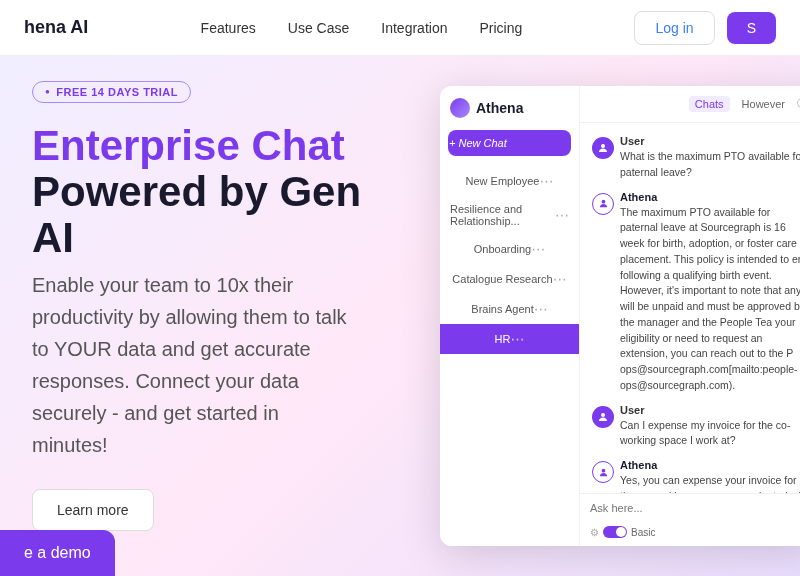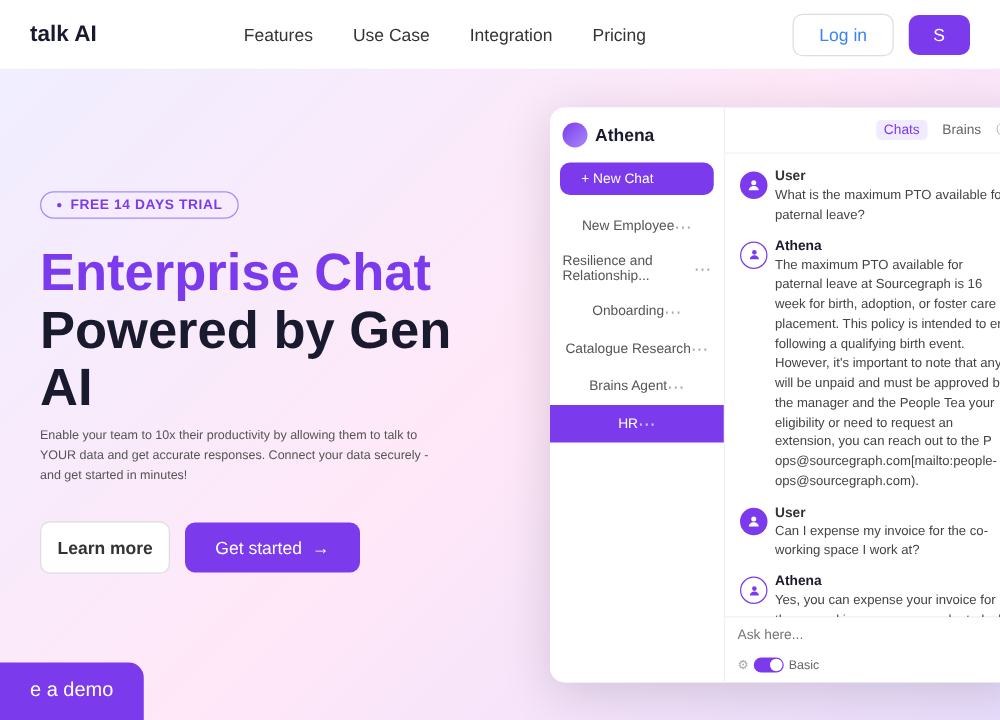--- a/index.html
+++ b/index.html
@@ -20,35 +20,35 @@
 
     
     .main { display: flex; height: 520px; background: linear-gradient(135deg, #f0eeff 0%, #ffe8f8 50%, #c084fc33 100%); }
 
     
     .left-panel { flex: 0 0 420px; padding: 40px 32px; display: flex; flex-direction: column; justify-content: center; position: relative; }
     .trial-badge { display: inline-flex; align-items: center; gap: 6px; padding: 4px 12px; border: 1px solid #a78bfa; border-radius: 20px; font-size: 11px; color: #7c3aed; font-weight: 600; letter-spacing: 0.5px; width: fit-content; margin-bottom: 20px; }
     .trial-badge::before { content: '●'; font-size: 8px; color: #7c3aed; }
     .headline { font-size: 42px; font-weight: 800; line-height: 1.1; color: #1a1a2e; margin-bottom: 8px; }
     .headline .highlight { color: #7c3aed; }
-    .subtitle { font-size: 10px; color: #555; line-height: 1.6; margin-bottom: 28px; max-width: 320px; }
+    .subtitle { font-size: 20px; color: #555; line-height: 1.6; margin-bottom: 28px; max-width: 320px; }
     .cta-buttons { display: flex; gap: 12px; align-items: center; margin-bottom: 20px; }
-    .btn-learn { padding: 12px 13px; border-radius: 8px; background: white; border: 1px solid #ddd; font-size: 14px; font-weight: 700; cursor: pointer; color: #333; }
+    .btn-learn { padding: 12px 24px; border-radius: 8px; background: white; border: 1px solid #ddd; font-size: 14px; font-weight: 400; cursor: pointer; color: #333; }
     .btn-get-started { padding: 12px 24px; border-radius: 8px; background: #7c3aed; color: white; font-size: 14px; font-weight: 500; cursor: pointer; border: none; display: flex; align-items: center; gap: 8px; }
     .demo-btn { position: absolute; bottom: 0; left: 0; padding: 14px 24px; background: #7c3aed; color: white; font-size: 16px; font-weight: 500; border: none; cursor: pointer; border-radius: 0 12px 0 0; }
 
     
     .right-panel { flex: 1; display: flex; align-items: flex-start; justify-content: center; padding: 30px 20px 0; }
     .chat-window { background: white; border-radius: 12px; box-shadow: 0 8px 40px rgba(0,0,0,0.15); width: 380px; height: 460px; overflow: hidden; display: flex; }
 
     
     .chat-sidebar { width: 140px; background: white; border-right: 1px solid #f0f0f0; display: flex; flex-direction: column; padding: 12px 0; }
     .chat-logo { display: flex; align-items: center; gap: 6px; padding: 0 10px 12px; font-weight: 700; font-size: 14px; color: #1a1a2e; }
     .chat-logo-icon { width: 20px; height: 20px; border-radius: 50%; background: linear-gradient(135deg, #7c3aed, #a78bfa); }
-    .new-chat-btn { margin: 0 8px 10px; padding: 7px 17px; background: #7c3aed; color: white; border: none; border-radius: 8px; font-size: 11px; cursor: pointer; display: flex; align-items: center; gap: 4px; font-weight: 500; }
+    .new-chat-btn { margin: 0 8px 10px; padding: 7px 1px; background: #7c3aed; color: white; border: none; border-radius: 8px; font-size: 11px; cursor: pointer; display: flex; align-items: center; gap: 4px; font-weight: 500; font-style: italic; }
     .chat-item { padding: 7px 10px; font-size: 11px; color: #555; cursor: pointer; display: flex; align-items: center; justify-content: center; border-radius: 0; }
     .chat-item.active { background: #7c3aed; color: white; }
     .chat-item-dots { font-size: 14px; color: #aaa; }
     .chat-item.active .chat-item-dots { color: rgba(255,255,255,0.7); }
 
     
     .chat-main { flex: 1; display: flex; flex-direction: column; overflow: hidden; }
     .chat-header { padding: 10px 12px; border-bottom: 1px solid #f0f0f0; display: flex; align-items: center; justify-content: flex-end; gap: 8px; }
     .chat-header-tabs { display: flex; gap: 6px; }
     .chat-tab { font-size: 11px; color: #666; cursor: pointer; padding: 2px 6px; border-radius: 4px; }
@@ -68,21 +68,21 @@
     .chat-footer { display: flex; align-items: center; gap: 4px; padding: 4px 10px 8px; }
     .chat-footer-icon { font-size: 10px; color: #aaa; }
     .chat-toggle { width: 24px; height: 12px; background: #7c3aed; border-radius: 6px; position: relative; cursor: pointer; }
     .chat-toggle::after { content: ''; width: 10px; height: 10px; background: white; border-radius: 50%; position: absolute; top: 1px; right: 1px; }
     .chat-mode-label { font-size: 10px; color: #666; }
   </style>
 </head>
 <body>
 
 <header class="header">
-  <div class="header-logo">talk AI</div>
+  <div class="header-logo">hena AI</div>
   <nav class="header-nav">
     <a href="#">Features</a>
     <a href="#">Use Case</a>
     <a href="#">Integration</a>
     <a href="#">Pricing</a>
   </nav>
   <div class="header-actions">
     <button class="btn-login">Log in</button>
     <button class="btn-signup">S</button>
   </div>
@@ -92,24 +92,20 @@
 
   <section class="left-panel">
     <div class="trial-badge">FREE 14 DAYS TRIAL</div>
     <h1 class="headline">
       <span class="highlight">Enterprise Chat</span><br>
       <span>Powered by Gen AI</span>
     </h1>
     <p class="subtitle">Enable your team to 10x their productivity by allowing them to talk to YOUR data and get accurate responses. Connect your data securely - and get started in minutes!</p>
     <div class="cta-buttons">
       <button class="btn-learn">Learn more</button>
-      <button class="btn-get-started">
-        <span>Get started</span>
-        <span>→</span>
-      </button>
     </div>
     <button class="demo-btn">e a demo</button>
   </section>
 
   <section class="right-panel">
     <div class="chat-window">
 
       <div class="chat-sidebar">
         <div class="chat-logo">
           <div class="chat-logo-icon"></div>
@@ -139,21 +135,21 @@
         <div class="chat-item active">
           <span>HR</span>
           <span class="chat-item-dots">⋯</span>
         </div>
       </div>
 
       <div class="chat-main">
         <div class="chat-header">
           <div class="chat-header-tabs">
             <span class="chat-tab active">Chats</span>
-            <span class="chat-tab">Brains</span>
+            <span class="chat-tab">However</span>
             <span class="chat-info-icon">ⓘ</span>
           </div>
         </div>
 
         <div class="chat-messages">
 
           <div class="msg-row">
             <div class="msg-avatar user">
               <svg width="12" height="12" viewBox="0 0 24 24" fill="white">
                   <circle cx="12" cy="8" r="4"></circle>

